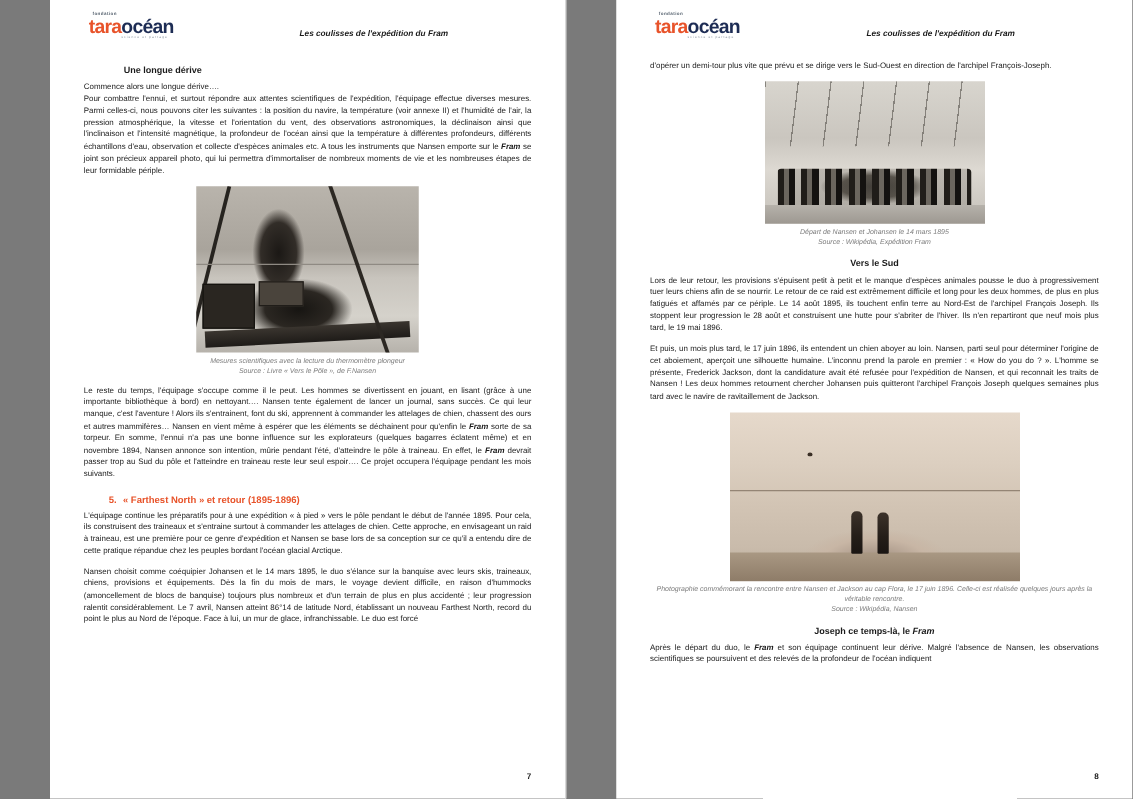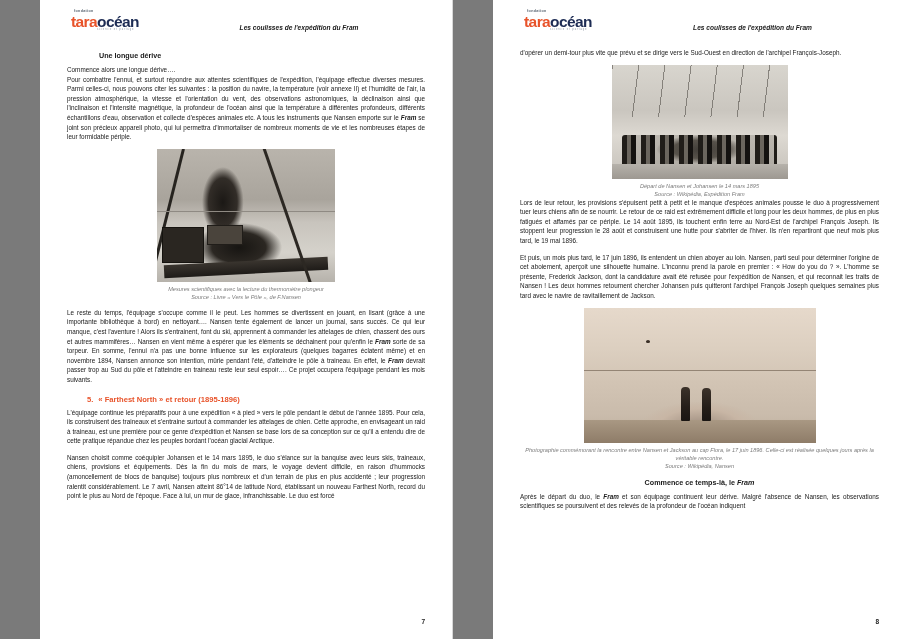--- a/index.html
+++ b/index.html
@@ -230,38 +230,39 @@
       <div class="fig-img photo2">
         <div class="p2-crowd"></div>
         <div class="p2-ground"></div>
       </div>
       <figcaption>
         <span>Départ de Nansen et Johansen le 14 mars 1895</span>
         <span class="src">Source : Wikipédia, Expédition Fram</span>
       </figcaption>
     </figure>
 
+    <h3 class="subhead c" style="margin-top:8px">Vers le Sud</h3>
 
     <p class="body">Lors de leur retour, les provisions s'épuisent petit à petit et le manque d'espèces animales pousse le duo à progressivement tuer leurs chiens afin de se nourrir. Le retour de ce raid est extrêmement difficile et long pour les deux hommes, de plus en plus fatigués et affamés par ce périple. Le 14 août 1895, ils touchent enfin terre au Nord-Est de l'archipel François Joseph. Ils stoppent leur progression le 28 août et construisent une hutte pour s'abriter de l'hiver. Ils n'en repartiront que neuf mois plus tard, le 19 mai 1896.</p>
     <p class="body">Et puis, un mois plus tard, le 17 juin 1896, ils entendent un chien aboyer au loin. Nansen, parti seul pour déterminer l'origine de cet aboiement, aperçoit une silhouette humaine. L'inconnu prend la parole en premier : « How do you do ? ». L'homme se présente, Frederick Jackson, dont la candidature avait été refusée pour l'expédition de Nansen, et qui reconnait les traits de Nansen ! Les deux hommes retournent chercher Johansen puis quitteront l'archipel François Joseph quelques semaines plus tard avec le navire de ravitaillement de Jackson.</p>
 
     <figure>
       <div class="fig-img photo3">
         <div class="p3-ridge"></div>
         <div class="p3-bird"></div>
         <div class="p3-ground"></div>
         <div class="p3-fig1"></div>
         <div class="p3-fig2"></div>
       </div>
       <figcaption>
         <span>Photographie commémorant la rencontre entre Nansen et Jackson au cap Flora, le 17 juin 1896. Celle-ci est réalisée quelques jours après la véritable rencontre.</span>
         <span class="src">Source : Wikipédia, Nansen</span>
       </figcaption>
     </figure>
 
-    <h3 class="subhead c" style="margin-top:8px"><span>Commence ce temps-là, le </span><i>Fram</i></h3>
+    <h3 class="subhead c" style="margin-top:8px"><span>Joseph ce temps-là, le </span><i>Fram</i></h3>
 
     <p class="body"><span>Après le départ du duo, le </span><b>Fram</b><span> et son équipage continuent leur dérive. Malgré l'absence de Nansen, les observations scientifiques se poursuivent et des relevés de la profondeur de l'océan indiquent</span></p>
 
     <div class="page-number">8</div>
   </div>
 
 </div>
 
 </body></html>

